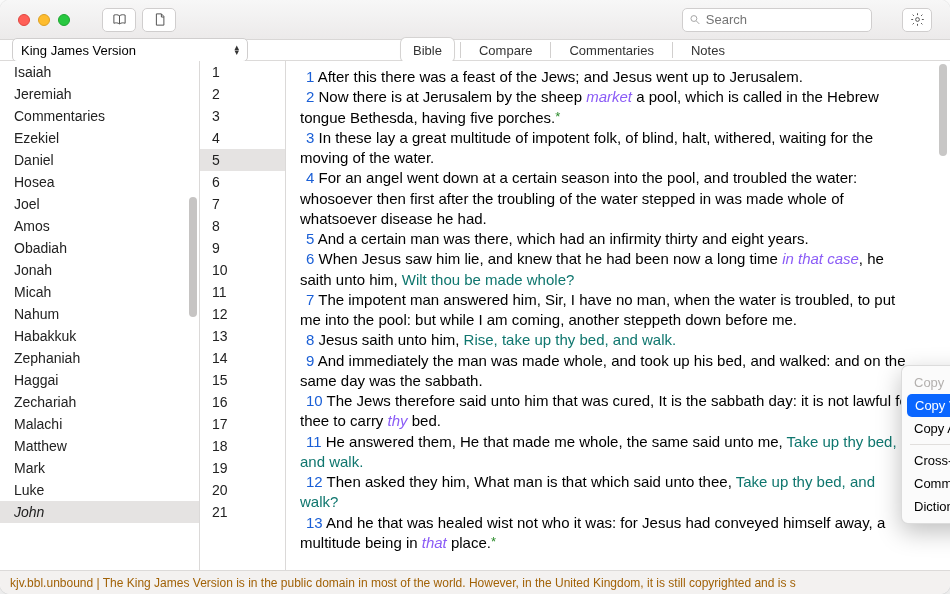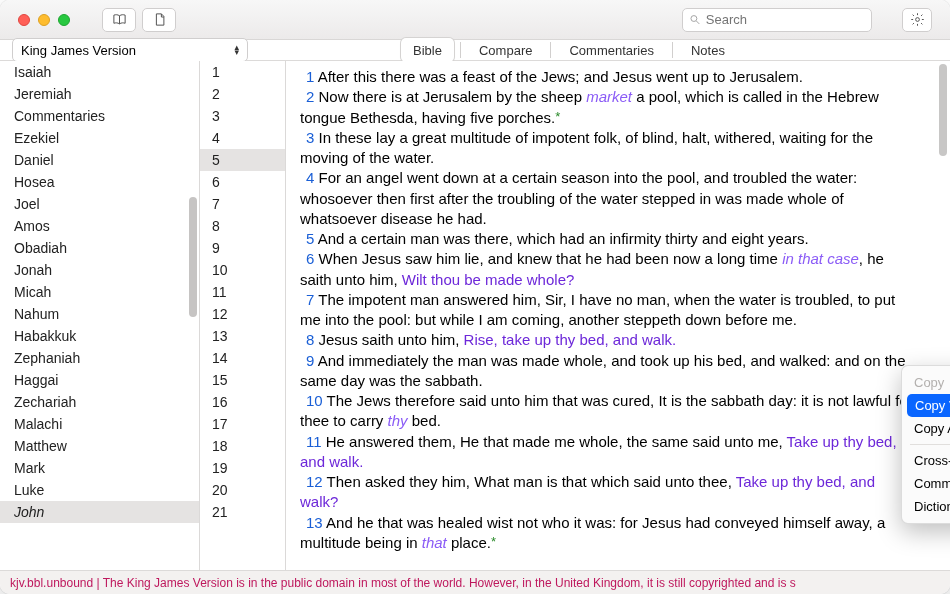--- a/index.html
+++ b/index.html
@@ -37,31 +37,31 @@
 .scrollbar-book { position:absolute; right:2px; top:136px; width:8px; height:120px; background:#c6c4c3; border-radius:4px; }
 
 .chapters-col { width:86px; border-right:1px solid #dbd9d8; background:#fff; display:flex; flex-direction:column; }
 .chap-item { padding:3px 12px; font-size:14px; color:#222; cursor:default; }
 .chap-item.selected { background:#e5e3e2; }
 
 .text-col { flex:1; background:#fff; position:relative; overflow:hidden; }
 .text-inner { padding:6px 34px 6px 14px; font-size:15px; line-height:1.35; color:#000; }
 .vnum { color:#1a5fd6; font-weight:400; padding-left:6px; }
 .italic { font-style:italic; color:#8b5cf6; }
-.red { color:#6d28d9; }
+.red { color:#0f766e; }
 .asterisk { color:#2a8a2a; font-size:13px; vertical-align:top; }
 .scrollbar-main { position:absolute; right:3px; top:3px; width:8px; height:92px; background:#c8c7c6; border-radius:4px; }
 
 .context-menu { position:absolute; left:615px; top:304px; width:210px; background:#fbfbfb; border:1px solid rgba(0,0,0,0.12); border-radius:7px; box-shadow: 0 8px 24px rgba(0,0,0,0.25); padding:5px 0; font-size:13px; }
 .menu-item { padding:4px 12px; display:flex; justify-content:space-between; align-items:center; cursor:default; }
 .menu-item.disabled { color:#b3b0ae; }
 .menu-item.highlight { background:#0a66ff; color:#fff; margin:0 5px; border-radius:5px; padding:4px 8px; }
 .menu-sep { height:1px; background:#e1dfdd; margin:4px 8px; }
 
-.statusbar { height:24px; background:#f3f1f0; border-top:1px solid #dcdad9; display:flex; align-items:center; padding:0 10px; font-size:12px; color:#be185d; white-space:nowrap; overflow:hidden; }
+.statusbar { height:24px; background:#f3f1f0; border-top:1px solid #dcdad9; display:flex; align-items:center; padding:0 10px; font-size:12px; color:#a16207; white-space:nowrap; overflow:hidden; }
 
 .books-col::-webkit-scrollbar, .chapters-col::-webkit-scrollbar { width:0; }
 </style>
 </head>
 <body>
 
 <div class="window">
 
   <div class="titlebar">
     <div class="traffic">

